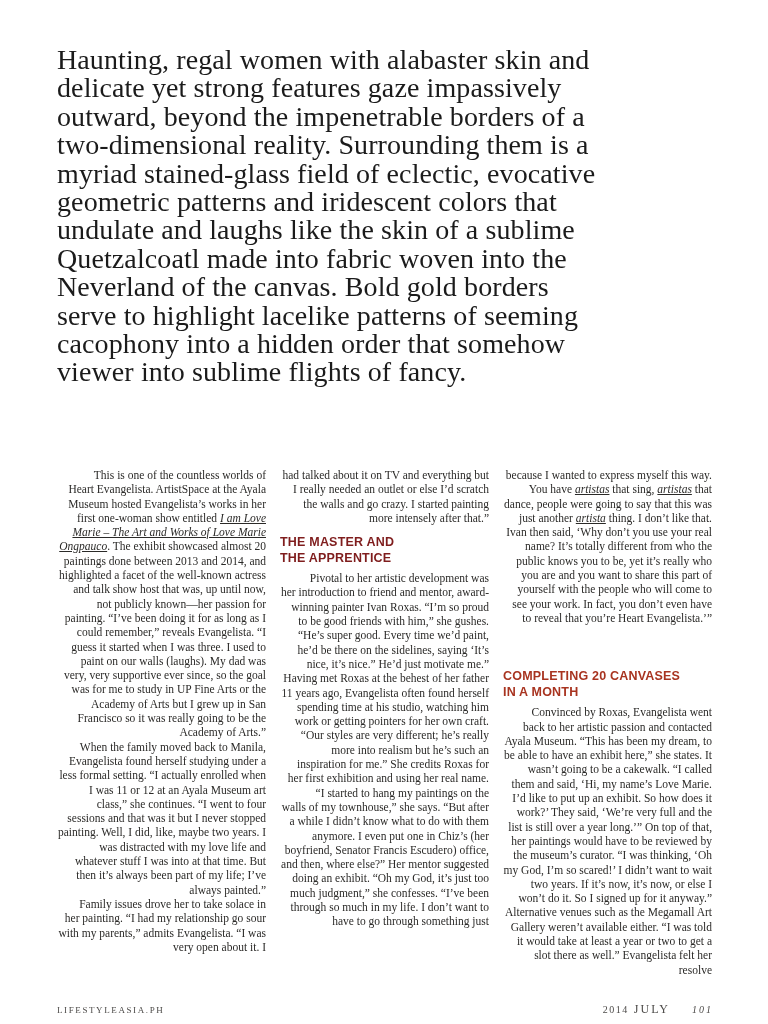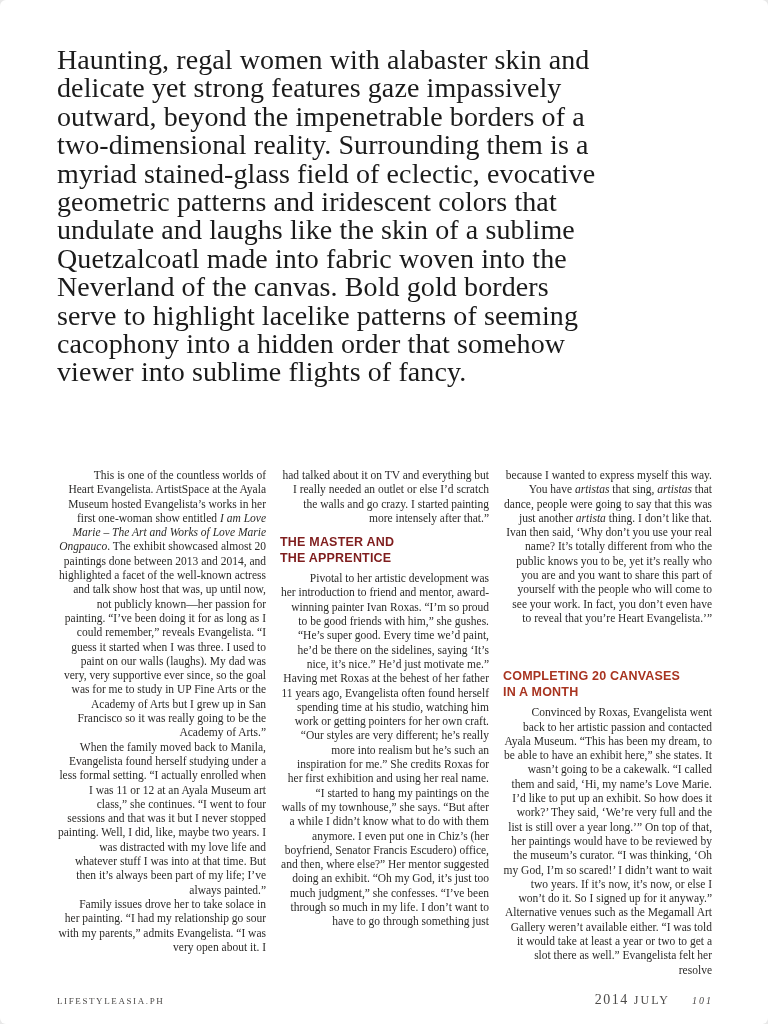--- a/index.html
+++ b/index.html
@@ -4,21 +4,20 @@
 <style>
   html, body { margin: 0; padding: 0; background: #e8e8e8; }
   .page {
     position: relative;
     width: 768px;
     height: 1024px;
     margin: 0 auto;
     background: #ffffff;
     font-family: "Liberation Serif", serif;
     overflow: hidden;
-    border-radius: 6px;
   }
   .headline {
     position: absolute;
     left: 57px;
     top: 46px;
     width: 660px;
     color: #1b1b1b;
     font-size: 28px;
     line-height: 28.4px;
     letter-spacing: 0.1px;
@@ -34,21 +33,21 @@
   }
   .column { width: 209px; flex: 0 0 209px; }
   .body-p {
     margin: 0;
     font-size: 11.5px;
     line-height: 14.3px;
     color: #2b2a28;
     text-align: right;
   }
   .body-p.indent { text-indent: 20px; }
-  .body-p em { font-style: italic; }
+  .body-p em { font-style: italic; text-decoration: underline; }
   .sec-heading {
     font-family: "Liberation Sans", sans-serif;
     font-weight: bold;
     font-size: 12.5px;
     line-height: 15.5px;
     letter-spacing: 0.2px;
     margin: 10px 0 5px 0;
   }
   .footer {
     position: absolute;
@@ -58,21 +57,21 @@
     display: flex;
     justify-content: space-between;
     align-items: baseline;
     color: #4c4a48;
   }
   .footer-site {
     font-size: 9px;
     letter-spacing: 1.6px;
   }
   .footer-issue { display: flex; align-items: baseline; }
-  .footer-year { font-size: 14px; letter-spacing: 1.5px; }
+  .footer-year { font-size: 10px; letter-spacing: 1.5px; margin-top: 12px; }
   .footer-month { font-size: 12px; letter-spacing: 2px; margin-left: 5px; }
   .footer-page { font-size: 10px; letter-spacing: 2px; margin-left: 22px; font-style: italic; }
 </style>
 </head>
 <body>
 
 <div class="page">
 
   <div class="headline">
       <div class="hl-line">Haunting, regal women with alabaster skin and</div>

